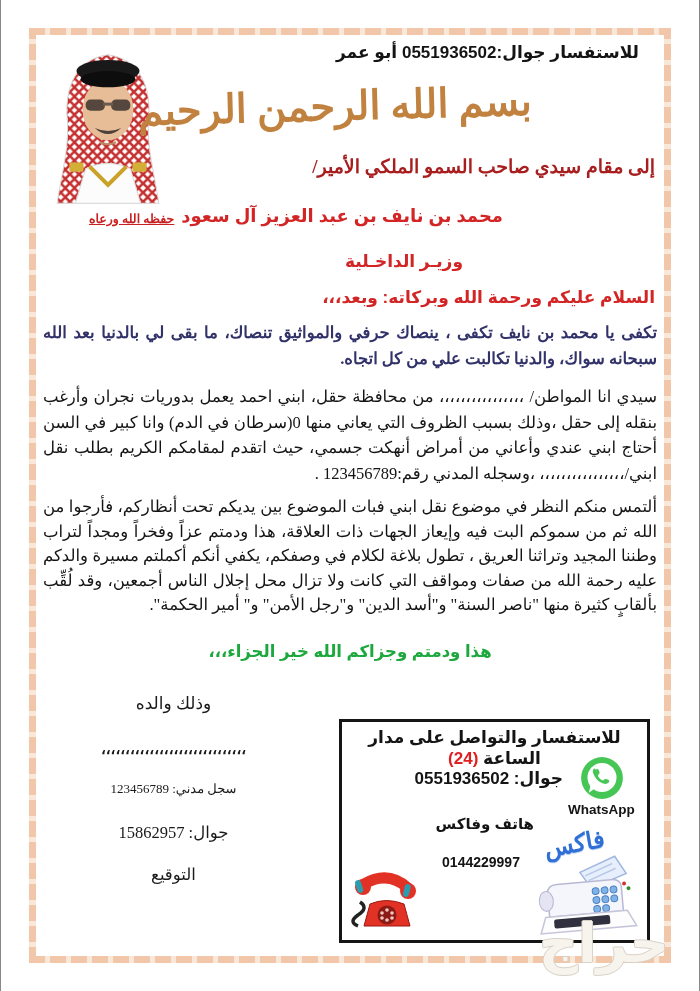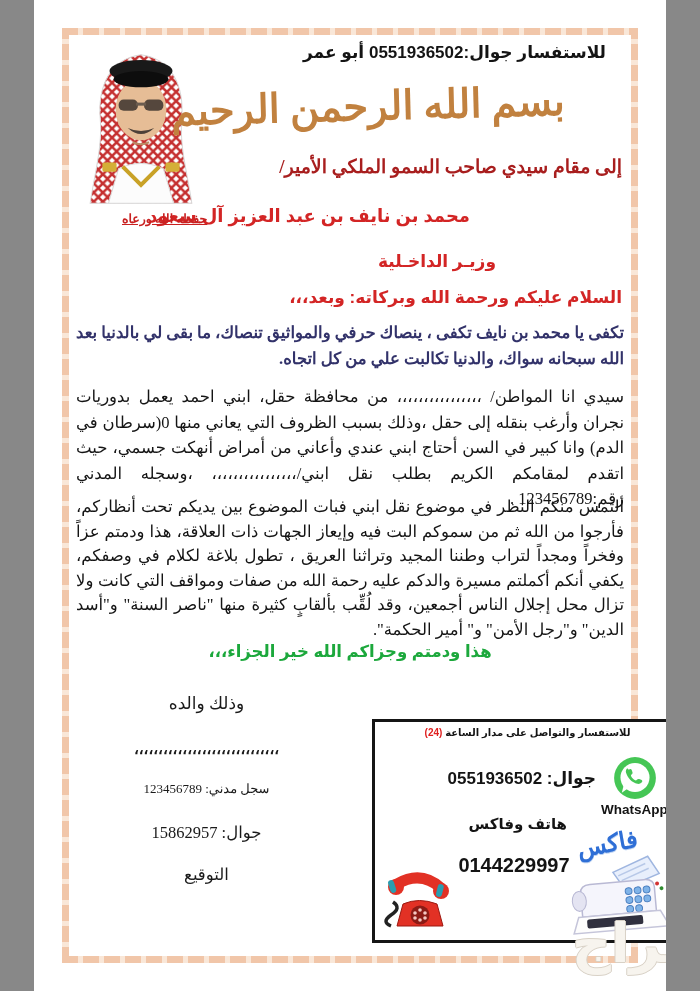--- a/index.html
+++ b/index.html
@@ -1,20 +1,19 @@
 <!DOCTYPE html>
 <html lang="ar"><head>
 <meta charset="utf-8">
 <style>
   html,body{margin:0;padding:0;background:#888;}
   .page{
-    position:relative; width:612px; height:991px; margin:0 auto;
+    position:relative; width:698px; height:991px; margin:0 auto;
     background:#ffffff; overflow:hidden;
     font-family:"Liberation Serif","DejaVu Serif",serif;
-    padding-left:20px;
   }
   
   .f-top,.f-bottom{position:absolute;left:28px;right:28px;height:7px;
     background:repeating-linear-gradient(90deg,#f1c6a9 0 16px,#f9e7d8 16px 21px);}
   .f-top{top:28px}.f-bottom{bottom:28px}
   .f-left,.f-right{position:absolute;top:28px;bottom:28px;width:7px;
     background:repeating-linear-gradient(0deg,#f1c6a9 0 16px,#f9e7d8 16px 21px);}
   .f-left{left:28px}.f-right{right:28px}
 
   .abs{position:absolute;direction:rtl;}
@@ -46,32 +45,32 @@
   .dots{top:740px;font-size:15px;font-weight:bold;letter-spacing:1px;}
   .civil{top:781px;font-size:13px;}
   .mobile{top:823px;font-size:16.5px;}
   .signature{top:865px;font-size:16.5px;}
 
   
   .cbox{position:absolute;left:338px;top:719px;width:305px;height:218px;
     border:3px solid #151515;background:#fff;}
   .cbox .abs{position:absolute;}
   .cbox-title{top:5px;left:0;right:0;text-align:center;
-    font-size:10px;font-weight:bold;color:#141414;}
+    font-size:17px;font-weight:bold;color:#141414;}
   .hours{color:#e02020;}
   .cbox-mobile{top:46px;right:84px;font-size:17px;font-weight:bold;color:#141414;}
   .wa-icon{position:absolute;left:238px;top:34px;width:44px;height:44px;}
   .wa-label{top:80px;left:226px;width:66px;text-align:center;
     font-size:13.5px;font-weight:bold;color:#141414;}
   .phonefax{top:93px;left:88px;width:104px;
     font-size:15px;font-weight:bold;color:#141414;}
   .fax-word{top:108px;left:202px;font-size:24px;font-weight:bold;color:#2f6fd6;
     transform:rotate(-10deg);text-shadow:0 1px 0 #bcd2f2;}
   .fax-number{top:132px;left:74px;width:130px;text-align:center;
-    font-size:20px;font-weight:bold;color:#141414;}
+    font-size:14px;font-weight:bold;color:#141414;}
   .phone-icon{position:absolute;left:2px;top:140px;width:72px;height:72px;}
   .fax-icon{position:absolute;left:190px;top:132px;width:106px;height:84px;}
 
   .watermark{top:912px;left:538px;direction:rtl;z-index:6;
     font-family:"DejaVu Sans",sans-serif;font-size:54px;font-weight:bold;
     color:#f7f4ee;letter-spacing:3px;
     text-shadow:-1px 0 #d8d1c6,1px 0 #d8d1c6,0 -1px #d8d1c6,0 1px #d8d1c6;}
 </style>
 </head>
 <body>

